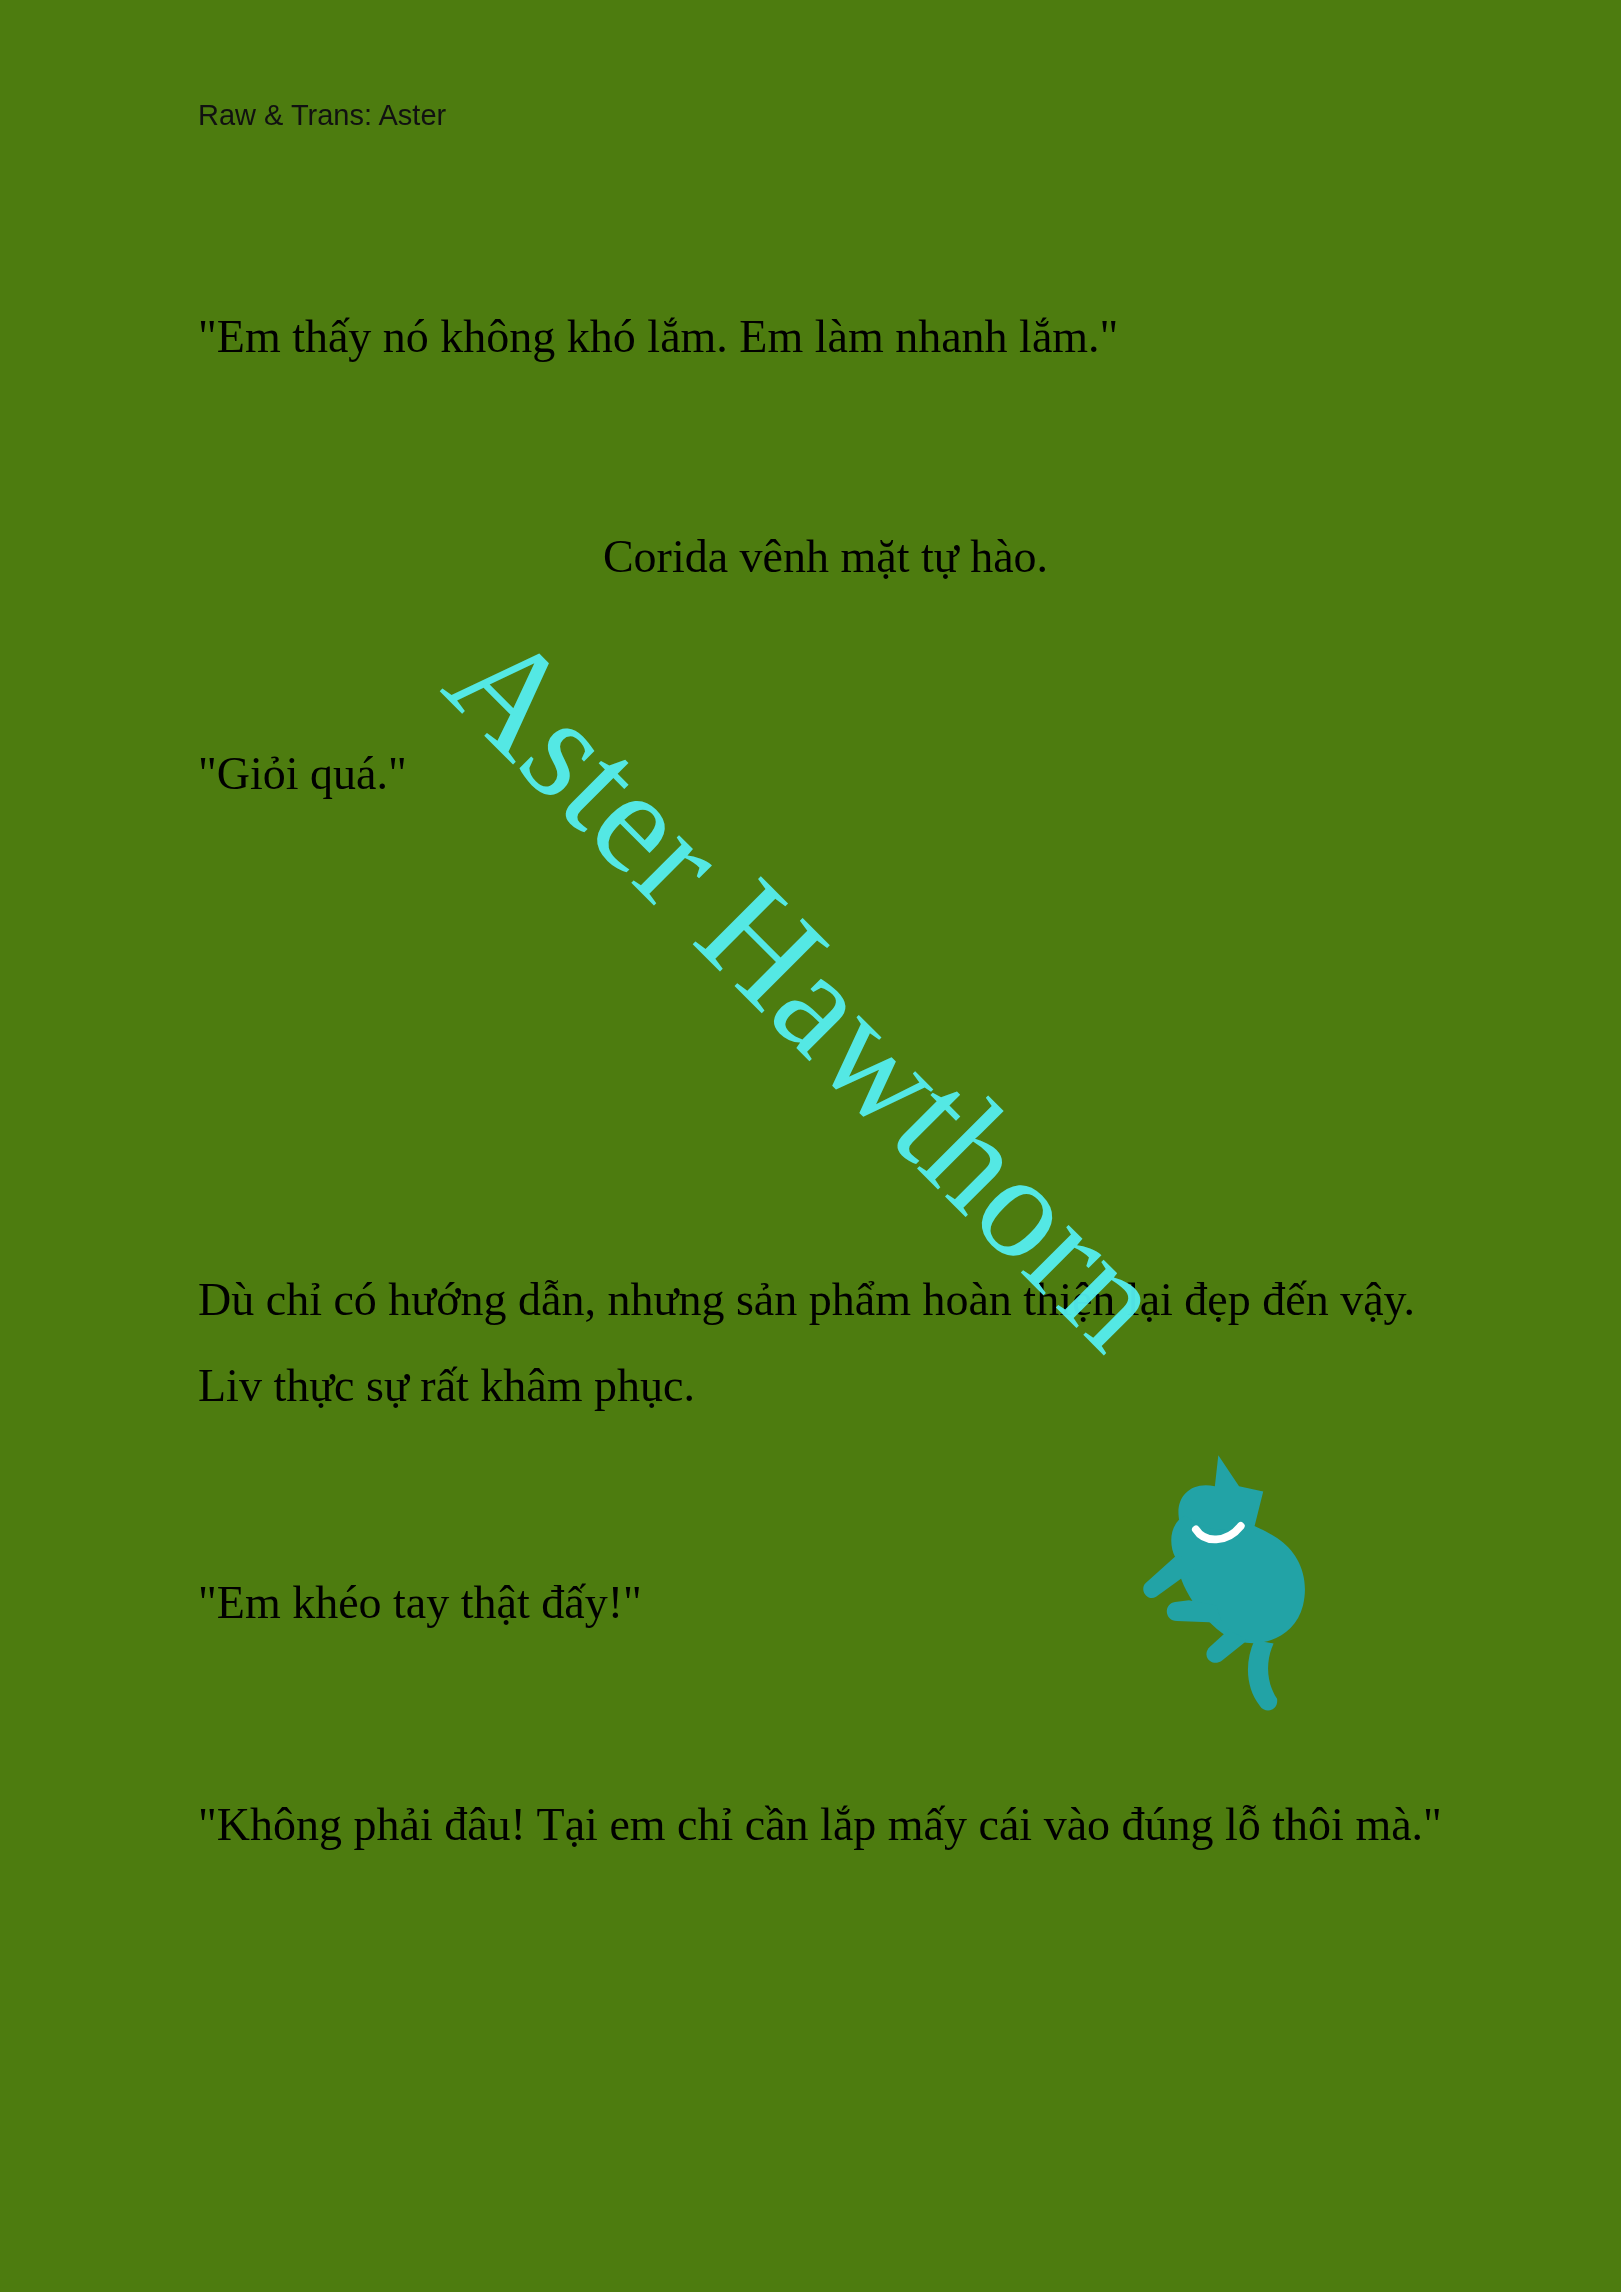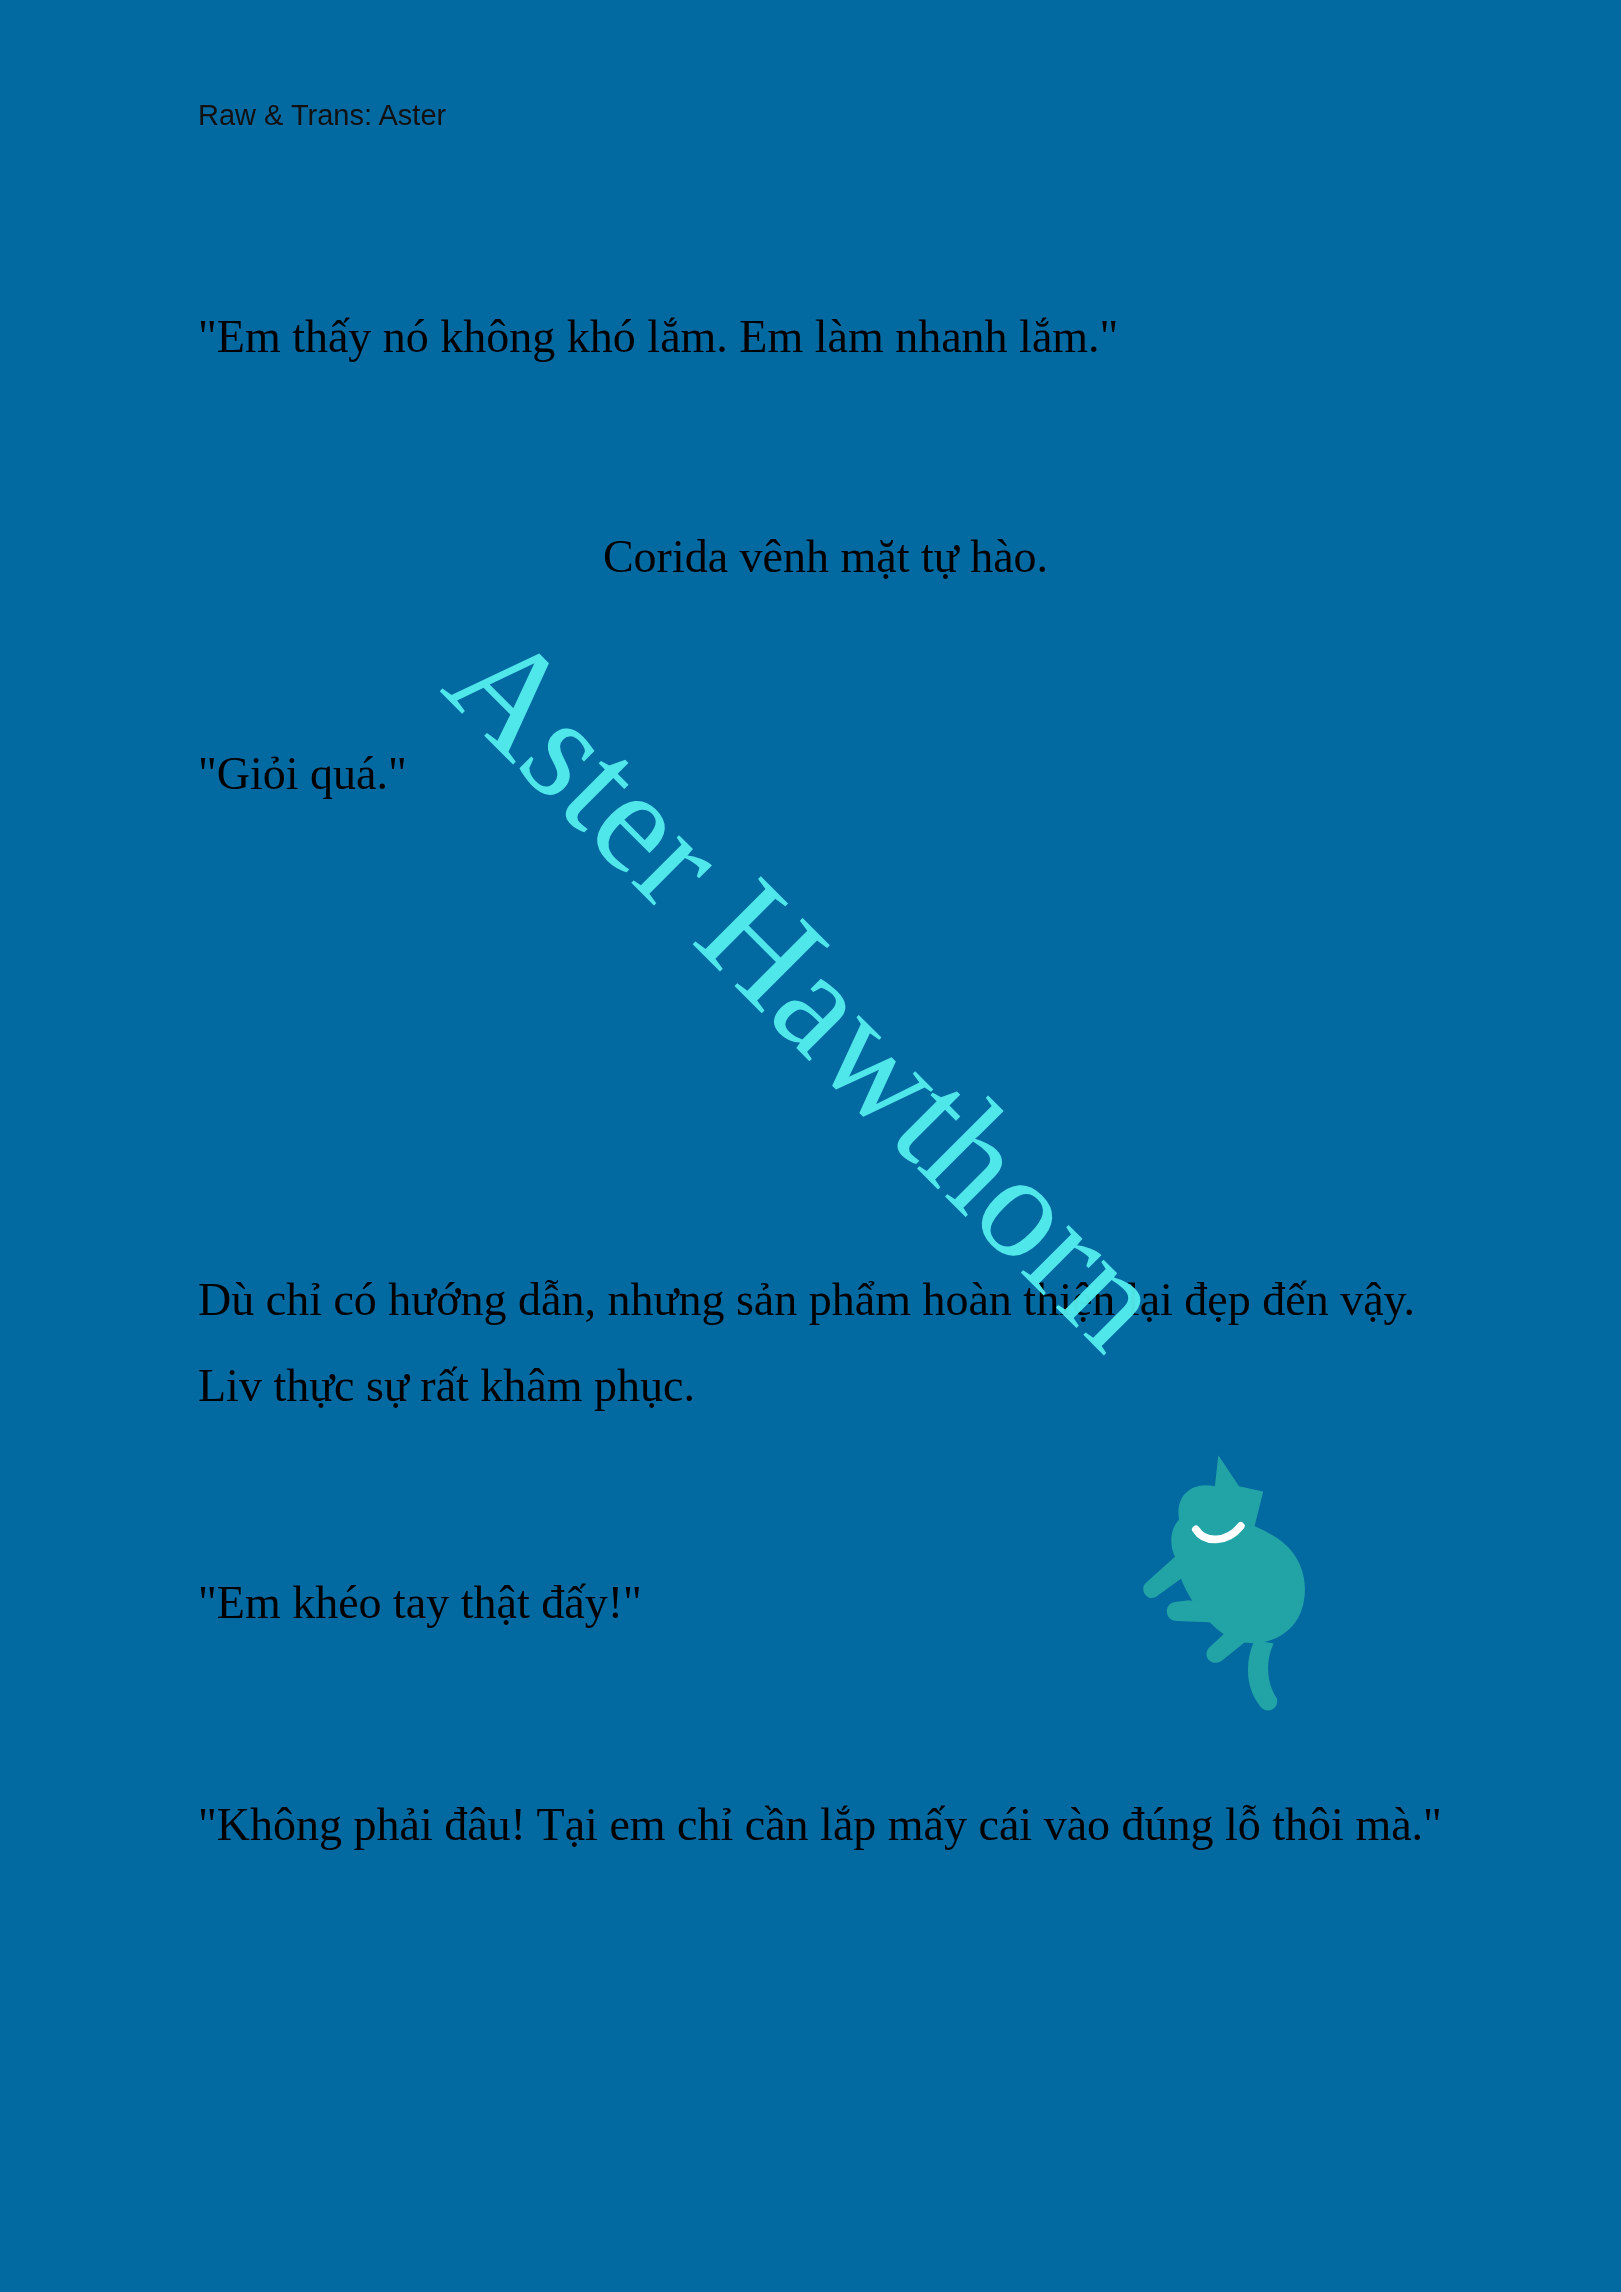--- a/index.html
+++ b/index.html
@@ -11,21 +11,21 @@
       width: 1621px;
       height: 2293px;
       position: relative;
       overflow: hidden;
     }
     .page {
       position: absolute;
       left: 0; top: 0;
       width: 1621px;
       height: 2293px;
-      background: #0369a1;
+      background: #4d7c0f;
     }
     .header {
       position: absolute;
       left: 198px;
       top: 98px;
       font-family: "Liberation Sans", sans-serif;
       font-size: 29px;
       color: #111111;
       line-height: 35px;
       white-space: nowrap;

